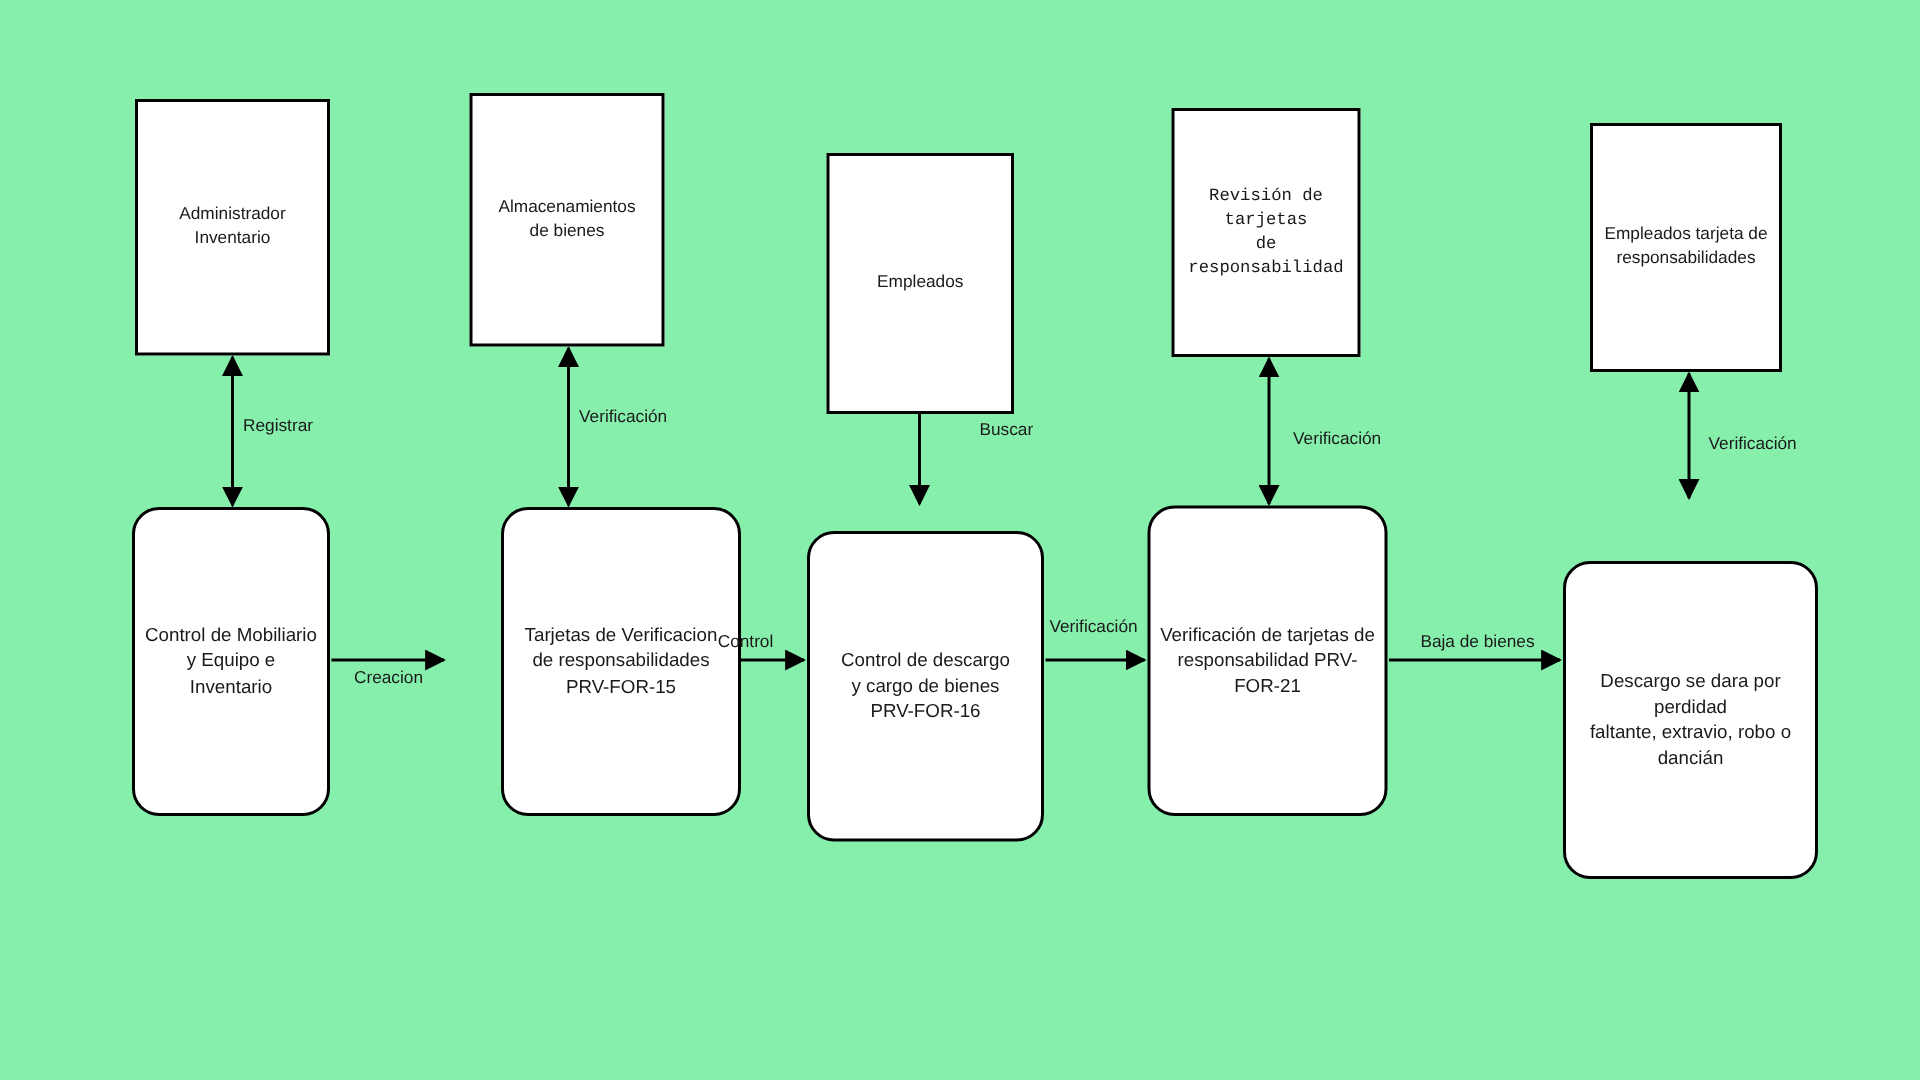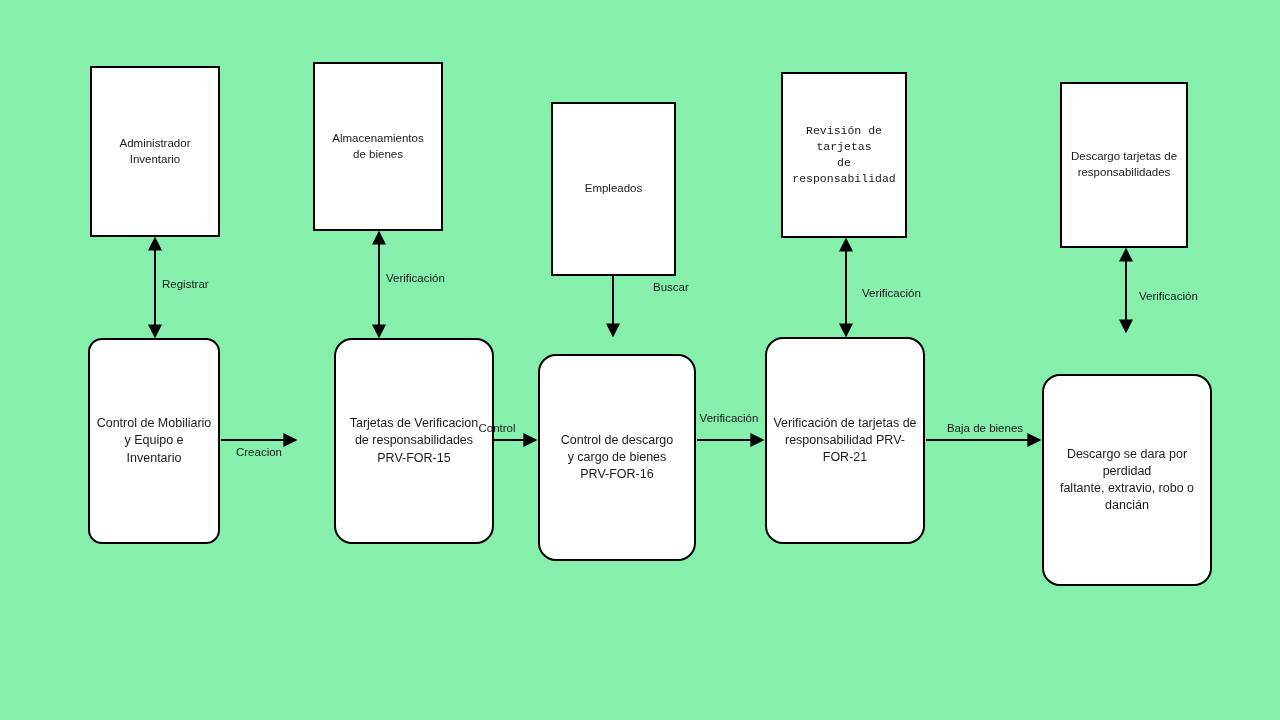--- a/index.html
+++ b/index.html
@@ -89,25 +89,25 @@
       </g>
   </svg>
 
   <div id="actor-nodes">
       <div class="node actor" style="left: 90px; top: 66px; width: 130px; height: 171px;"><span>Administrador Inventario</span></div>
       <div class="node actor" style="left: 313px; top: 62px; width: 130px; height: 169px;"><span>Almacenamientos
 de bienes</span></div>
       <div class="node actor" style="left: 551px; top: 66px; width: 125px; height: 174px; margin-top: 36px;"><span>Empleados</span></div>
       <div class="node actor" style="left: 781px; top: 72px; width: 126px; height: 166px; font-family: Liberation Mono, monospace;"><span>Revisión de tarjetas
 de responsabilidad</span></div>
-      <div class="node actor" style="left: 1060px; top: 82px; width: 128px; height: 166px;"><span>Descargo tarjetas de
+      <div class="node actor" style="left: 1060px; top: 82px; width: 128px; height: 166px;"><span>Empleados tarjeta de
 responsabilidades</span></div>
     </div>
   <div id="process-nodes">
-      <div class="node process" style="left: 88px; top: 338px; width: 132px; height: 206px; border-radius: 14px;"><span>Control de Mobiliario
+      <div class="node process" style="left: 88px; top: 338px; width: 132px; height: 206px;"><span>Control de Mobiliario
 y Equipo e Inventario</span></div>
       <div class="node process" style="left: 298px; top: 338px; width: 160px; height: 206px; margin-left: 36px;"><span>Tarjetas de Verificacion
 de responsabilidades
 PRV-FOR-15</span></div>
       <div class="node process" style="left: 538px; top: 354px; width: 158px; height: 207px;"><span>Control de descargo
 y cargo de bienes
 PRV-FOR-16</span></div>
       <div class="node process" style="left: 765px; top: 337px; width: 160px; height: 207px;"><span>Verificación de tarjetas de
 responsabilidad PRV-FOR-21</span></div>
       <div class="node process" style="left: 1042px; top: 333px; width: 170px; height: 212px; margin-top: 41px;"><span>Descargo se dara por perdidad

